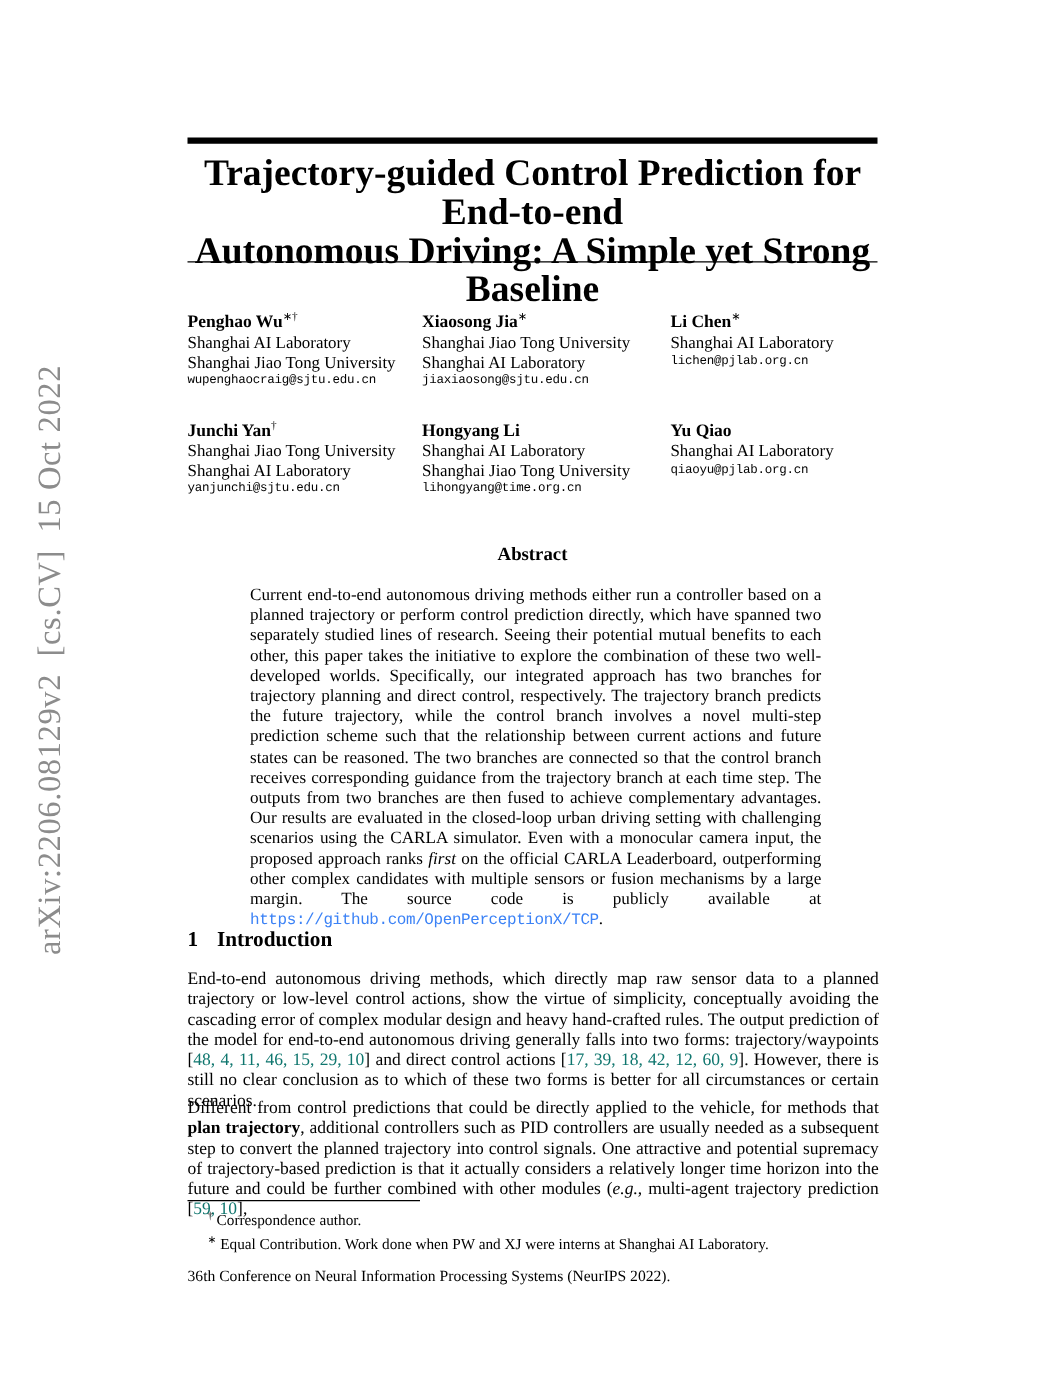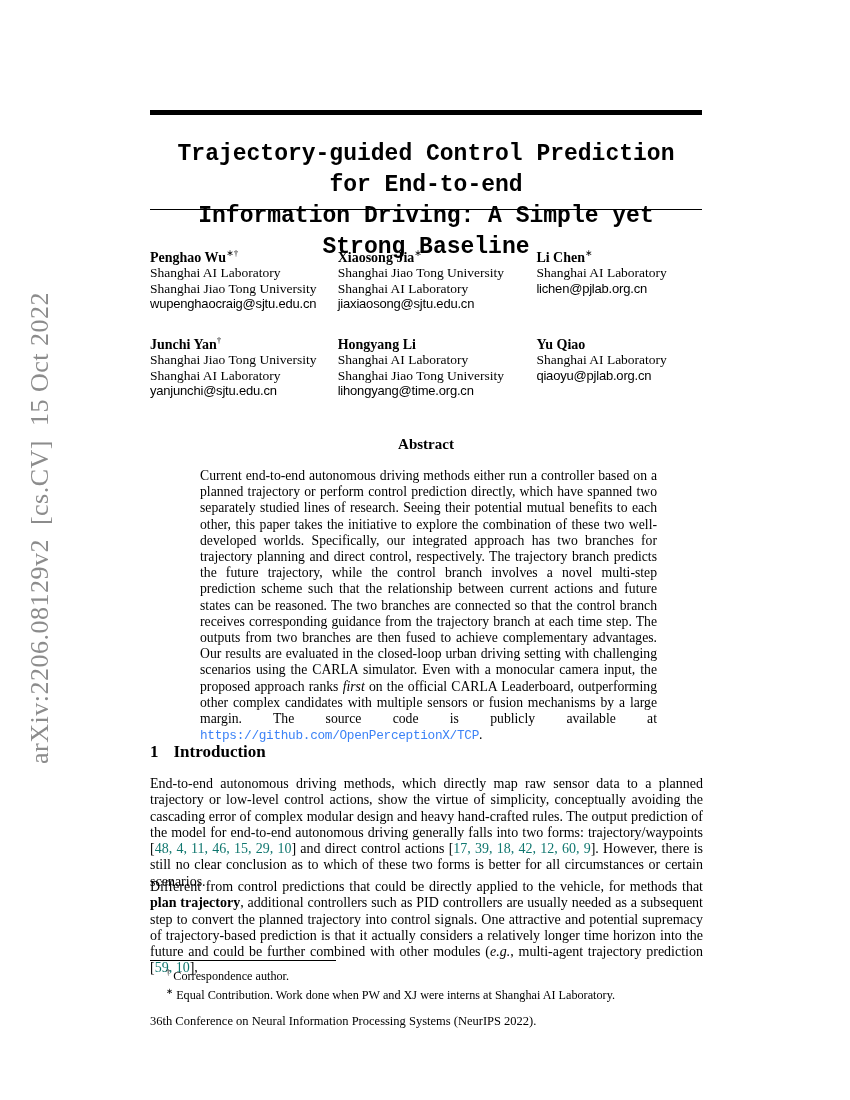--- a/index.html
+++ b/index.html
@@ -23,38 +23,38 @@
     font-size: 26px;
     color: #8c8c8c;
     letter-spacing: 0.5px;
   }
   
   .rule-thick { position: absolute; left: 150px; width: 552px; height: 5px; background: #000; top: 110px; }
   .rule-thin  { position: absolute; left: 150px; width: 552px; height: 1px; background: #000; top: 209px; }
   .rule-foot  { position: absolute; left: 150px; width: 186px; height: 1px; background: #000; top: 960px; }
 
   .title {
-    position: absolute; left: 150px; width: 552px; top: 139px;
-    text-align: center; font-weight: bold; font-size: 23px; line-height: 31px; font-family: Liberation Mono, monospace;
+    position: absolute; left: 150px; width: 552px; top: 123px;
+    text-align: center; font-weight: bold; font-size: 30px; line-height: 31px;
   }
 
   .authors-row {
     position: absolute; left: 150px; width: 552px;
     display: flex;
   }
   .authors-row.r1 { top: 246px; }
   .authors-row.r2 { top: 333px; }
   .author-cell { }
   .author-cell.c1 { width: 34%; }
   .author-cell.c2 { width: 36%; }
   .author-cell.c3 { width: 30%; }
   .author-name { font-weight: bold; font-size: 14px; line-height: 15.5px; }
   .author-name sup { font-weight: normal; font-size: 9px; }
   .author-affil { font-size: 13.5px; line-height: 15.5px; }
-  .author-email { font-family: Liberation Sans, sans-serif; font-size: 13px; line-height: 15.5px; letter-spacing: -0.2px; }
+  .author-email { font-family: Liberation Mono, monospace; font-size: 10px; line-height: 15.5px; letter-spacing: -0.2px; }
 
   .abstract-heading {
     position: absolute; left: 150px; width: 552px; top: 436px;
     text-align: center; font-weight: bold; font-size: 15px;
   }
   .abstract-body {
     position: absolute; left: 200px; width: 457px; top: 468px;
     font-size: 13.7px; line-height: 16.2px; text-align: justify;
   }
 
@@ -85,21 +85,21 @@
 <body>
 
 <div class="page">
 
   <div class="arxiv-side">arXiv:2206.08129v2  [cs.CV]  15 Oct 2022</div>
 
   <div class="rule-thick"></div>
 
   <div class="title">
     <div>Trajectory-guided Control Prediction for End-to-end</div>
-    <div>Information Driving: A Simple yet Strong Baseline</div>
+    <div>Autonomous Driving: A Simple yet Strong Baseline</div>
   </div>
 
   <div class="rule-thin"></div>
 
   <div class="authors-row r1">
     <div class="author-cell c1">
       <div class="author-name"><span>Penghao Wu</span><sup>∗†</sup></div>
       <div class="author-affil">Shanghai AI Laboratory</div>
       <div class="author-affil">Shanghai Jiao Tong University</div>
       <div class="author-email">wupenghaocraig@sjtu.edu.cn</div>

